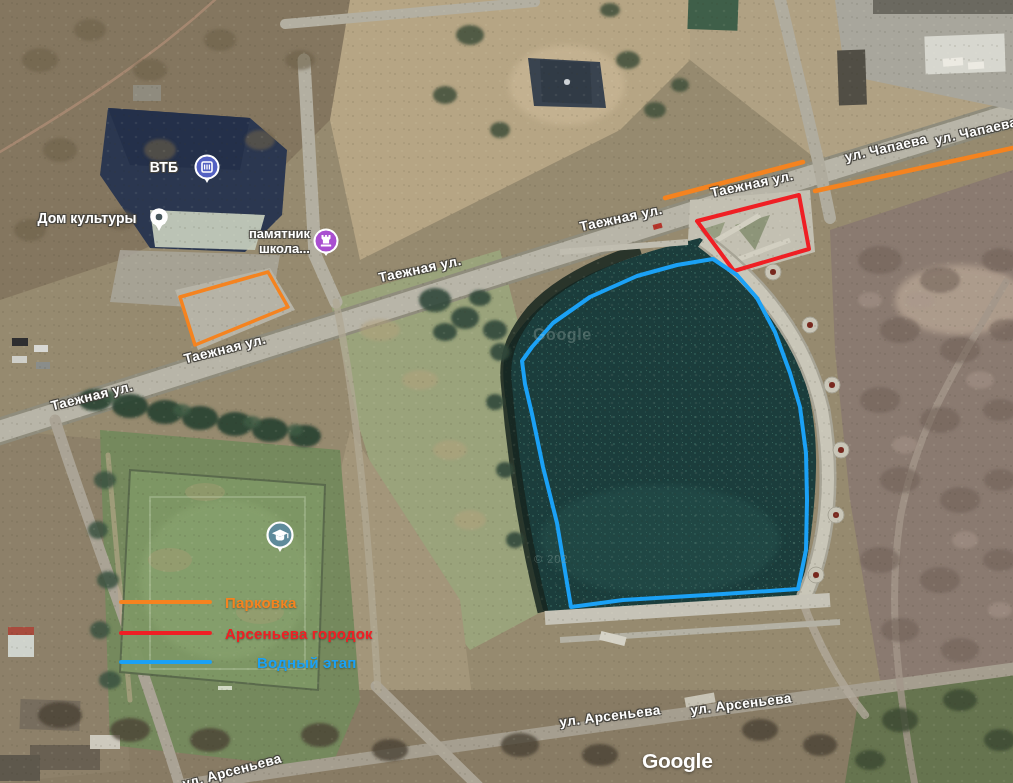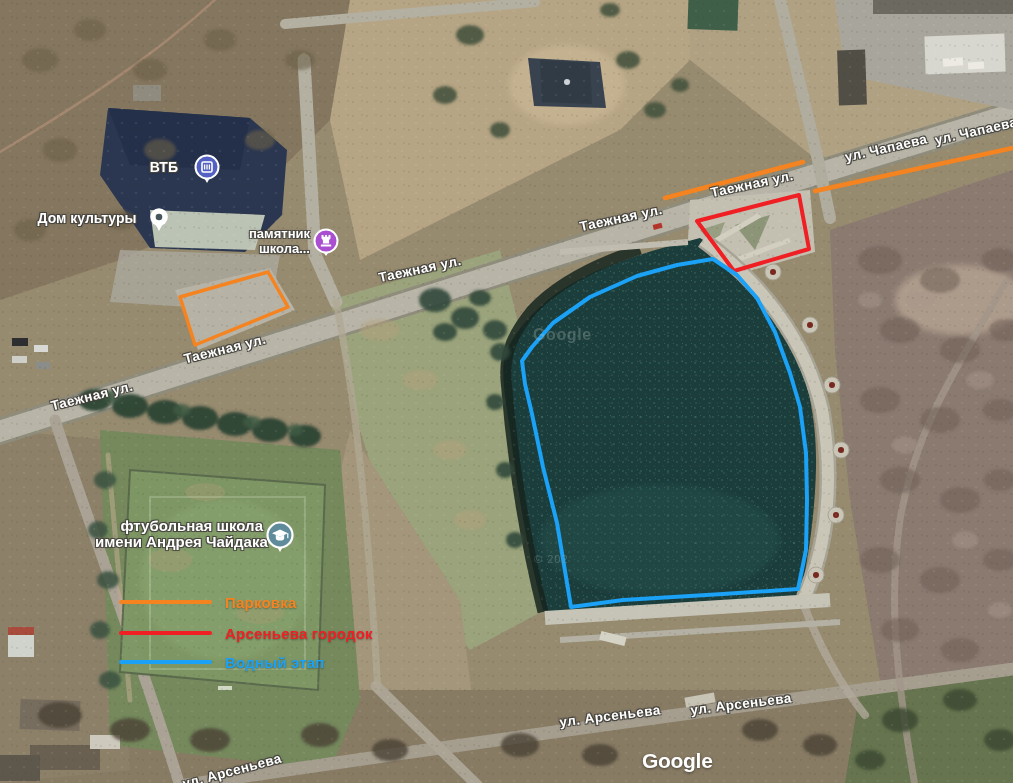--- a/index.html
+++ b/index.html
@@ -317,24 +317,20 @@
     <svg width="26" height="33" viewBox="-13 -13 26 33">
       <polygon points="-4,9 4,9 0,15" fill="#fff"></polygon>
       <circle r="11.5" fill="#a94fd0" stroke="#fff" stroke-width="2"></circle>
       <g fill="#fff">
         <path d="M-4.5,-6 h2 v1.8 h1.6 v-1.8 h1.8 v1.8 h1.6 v-1.8 h2 v3.6 l-1.4,1.4 v3.6 h-6.2 v-3.6 l-1.4,-1.4 z"></path>
         <rect x="-5.2" y="3.4" width="10.4" height="2.2" rx="0.6"></rect>
       </g>
     </svg>
   </div>
 
-  <div class="poi-label two-line" style="left:95px;top:518px;width:168px;font-size:15px;line-height:16px;">
-    <span>фтубольная школа</span><br>
-    <span>имени Андрея Чайдака</span>
-  </div>
   <div class="pin" style="left:266px;top:521px;">
     <svg width="28" height="36" viewBox="-14 -14 28 36">
       <polygon points="-4,10 4,10 0,17" fill="#fff"></polygon>
       <circle r="12.5" fill="#5f8b9b" stroke="#fff" stroke-width="2.2"></circle>
       <g fill="#fff">
         <polygon points="0,-5.5 8,-1.8 0,1.8 -8,-1.8"></polygon>
         <path d="M-4.2,-0.2 v3.4 a4.2,2.4 0 0 0 8.4,0 v-3.4 l-4.2,1.9 z"></path>
         <rect x="7.2" y="-1.8" width="1.2" height="5"></rect>
       </g>
     </svg>
@@ -342,21 +338,21 @@
 
   <div>
     <div class="legend-row" style="top:592px;justify-content:space-between;">
       <div class="legend-line" style="background-color: rgb(245, 131, 31);"></div>
       <span class="legend-text" style="color: rgb(245, 131, 31);">Парковка</span>
     </div>
     <div class="legend-row" style="top:623px;">
       <div class="legend-line" style="background-color: rgb(239, 31, 36);"></div>
       <span class="legend-text" style="color: rgb(239, 31, 36);">Арсеньева городок</span>
     </div>
-    <div class="legend-row" style="top:652px;">
+    <div class="legend-row" style="top:652px;gap:32px;">
       <div class="legend-line" style="background-color: rgb(27, 161, 245);"></div>
       <span class="legend-text" style="color: rgb(27, 161, 245);">Водный этап</span>
     </div>
   </div>
 
   <div class="wm-google">Google</div>
   <div class="wm-copy">© 202</div>
   <div class="g-logo">Google</div>
 
 </div>

